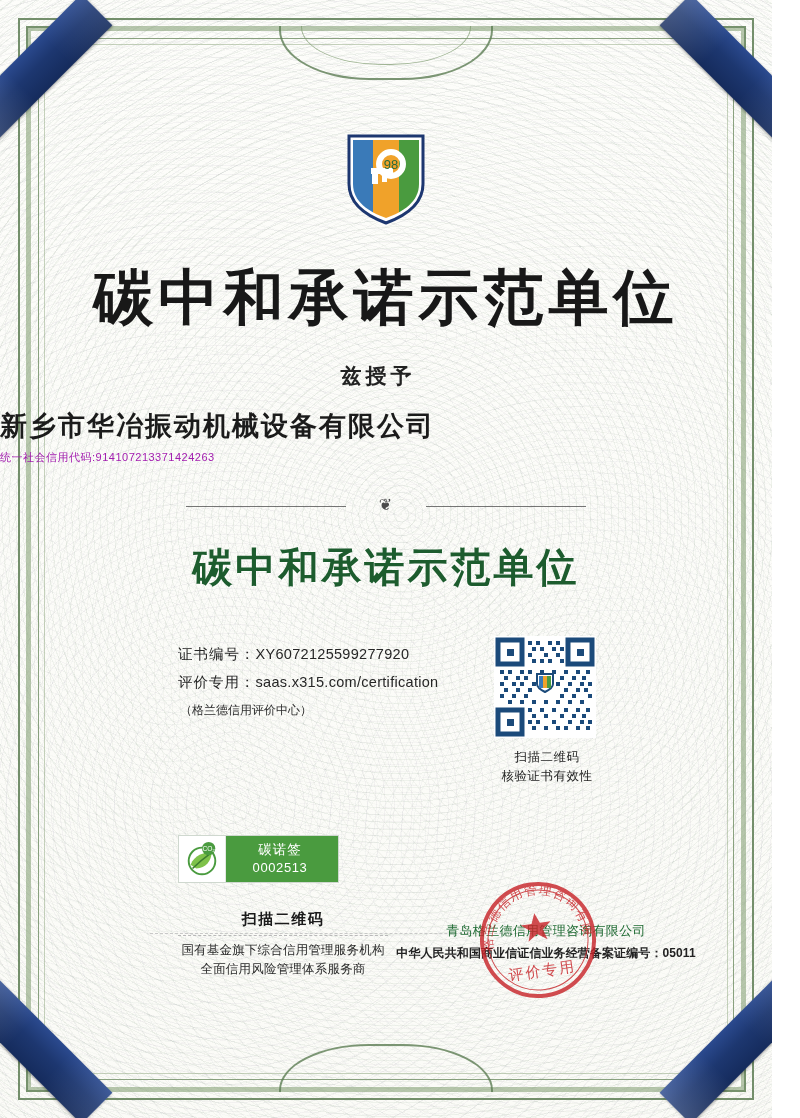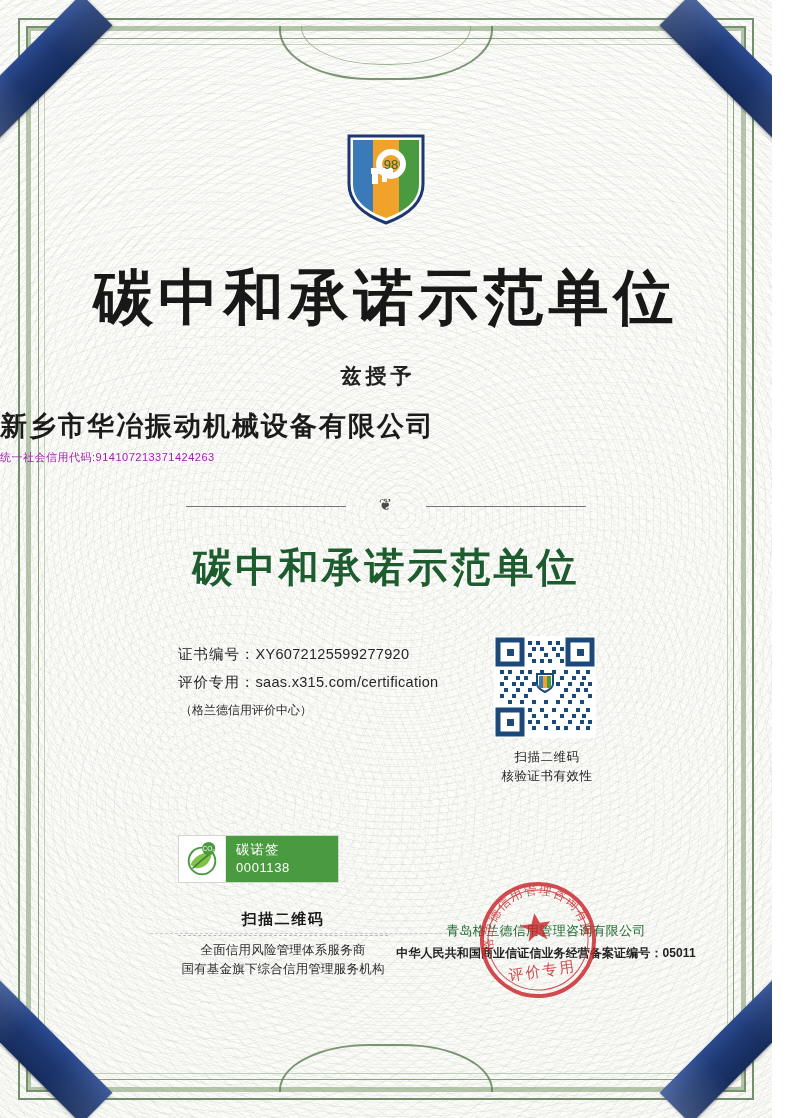--- a/index.html
+++ b/index.html
@@ -279,20 +279,21 @@
   
   .badge {
     position: absolute;
     top: 835px;
     left: 178px;
     display: flex;
     align-items: stretch;
     height: 46px;
     border: 1px solid #cfd8cf;
     background: #ffffff;
+    text-align: center;
   }
   .badge-logo {
     width: 46px;
     display: flex;
     align-items: center;
     justify-content: center;
     background: #ffffff;
     border-right: 1px solid #e3e8e3;
   }
   .badge-text {
@@ -564,31 +565,31 @@
         <svg viewBox="0 0 40 40" width="38" height="38" aria-hidden="true">
           <circle cx="20" cy="22" r="14" fill="none" stroke="#4a9b3f" stroke-width="2"></circle>
           <path d="M8 26 C12 16 22 13 30 13 C30 22 24 30 14 30 Z" fill="#7fc24a"></path>
           <path d="M10 30 C16 24 22 19 29 14" stroke="#3d7d2f" stroke-width="1.6" fill="none"></path>
           <circle cx="27" cy="9" r="7" fill="#4a9b3f"></circle>
           <text x="27" y="12" font-size="7" fill="#ffffff" text-anchor="middle" font-family="Liberation Sans, sans-serif">CO₂</text>
         </svg>
       </div>
       <div class="badge-text">
         <span class="t1">碳诺签</span>
-        <span class="t2">0001138</span>
+        <span class="t2">0002513</span>
       </div>
     </div>
 
     <div class="bottom-rule"></div>
 
     <div class="footer-left">
       <div class="slogan">扫描二维码</div>
       <div class="dashes"></div>
+      <div class="line">国有基金旗下综合信用管理服务机构</div>
       <div class="line">全面信用风险管理体系服务商</div>
-      <div class="line">国有基金旗下综合信用管理服务机构</div>
     </div>
 
     <div class="footer-right">
       <div class="l1">青岛格兰德信用管理咨询有限公司</div>
       <div class="l2">中华人民共和国商业信证信业务经营备案证编号：05011</div>
     </div>
 
     <div class="stamp">
       <svg viewBox="0 0 128 128" width="128" height="128" aria-hidden="true">
         <defs>

